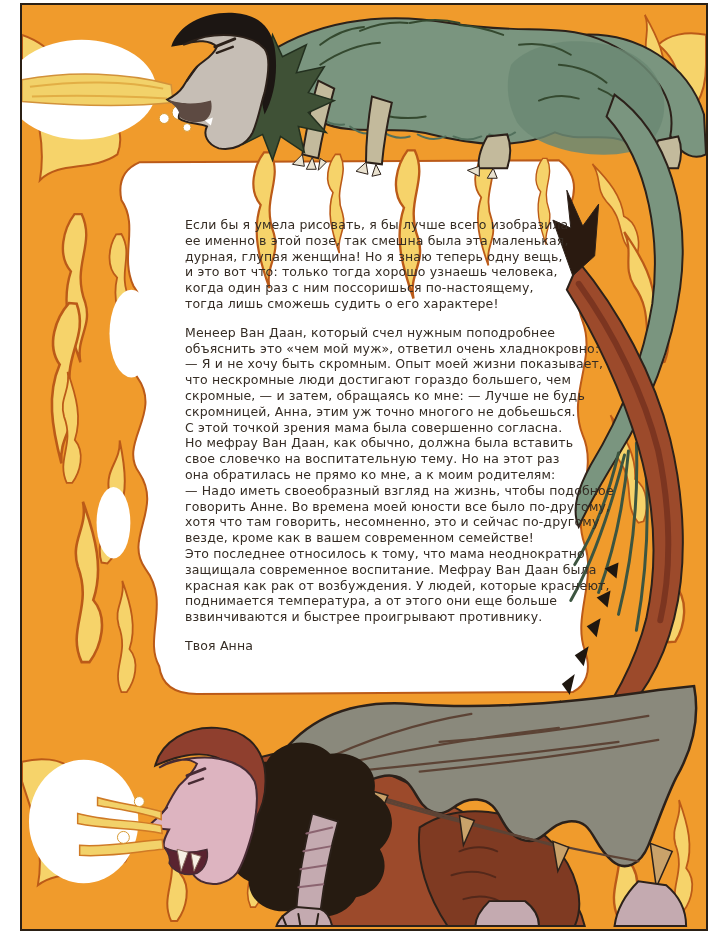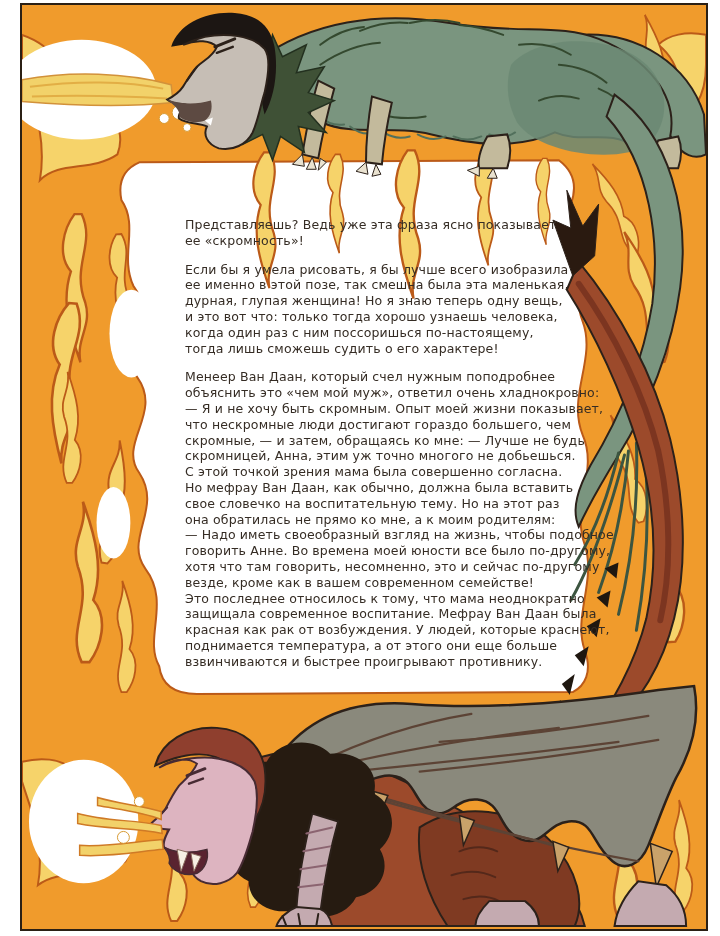--- a/index.html
+++ b/index.html
@@ -239,22 +239,20 @@
         <path class="lim" d="M276,906 C266,910 258,918 256,925 L312,925 C310,916 306,910 300,908 Z"></path>
         <g class="ink" stroke-width="2">
             <path d="M266,925 l-4,-10"></path>
             <path d="M280,925 l-2,-12"></path>
             <path d="M296,925 l2,-12"></path>
           </g>
       </g>
     </svg>
 
     <div class="letter">
-      <div class="para">Представляешь? Ведь уже эта фраза ясно показывает
-ее «скромность»!</div>
       <div class="para">Если бы я умела рисовать, я бы лучше всего изобразила
 ее именно в этой позе, так смешна была эта маленькая,
 дурная, глупая женщина! Но я знаю теперь одну вещь,
 и это вот что: только тогда хорошо узнаешь человека,
 когда один раз с ним поссоришься по-настоящему,
 тогда лишь сможешь судить о его характере!</div>
       <div class="para">Менеер Ван Даан, который счел нужным поподробнее
 объяснить это «чем мой муж», ответил очень хладнокровно:
 — Я и не хочу быть скромным. Опыт моей жизни показывает,
 что нескромные люди достигают гораздо большего, чем
@@ -266,16 +264,17 @@
 она обратилась не прямо ко мне, а к моим родителям:
 — Надо иметь своеобразный взгляд на жизнь, чтобы подобное
 говорить Анне. Во времена моей юности все было по-другому,
 хотя что там говорить, несомненно, это и сейчас по-другому
 везде, кроме как в вашем современном семействе!
 Это последнее относилось к тому, что мама неоднократно
 защищала современное воспитание. Мефрау Ван Даан была
 красная как рак от возбуждения. У людей, которые краснеют,
 поднимается температура, а от этого они еще больше
 взвинчиваются и быстрее проигрывают противнику.</div>
+      <div class="para sig">Твоя Анна</div>
     </div>
 
   </div>
 </div>
 
 </body></html>

